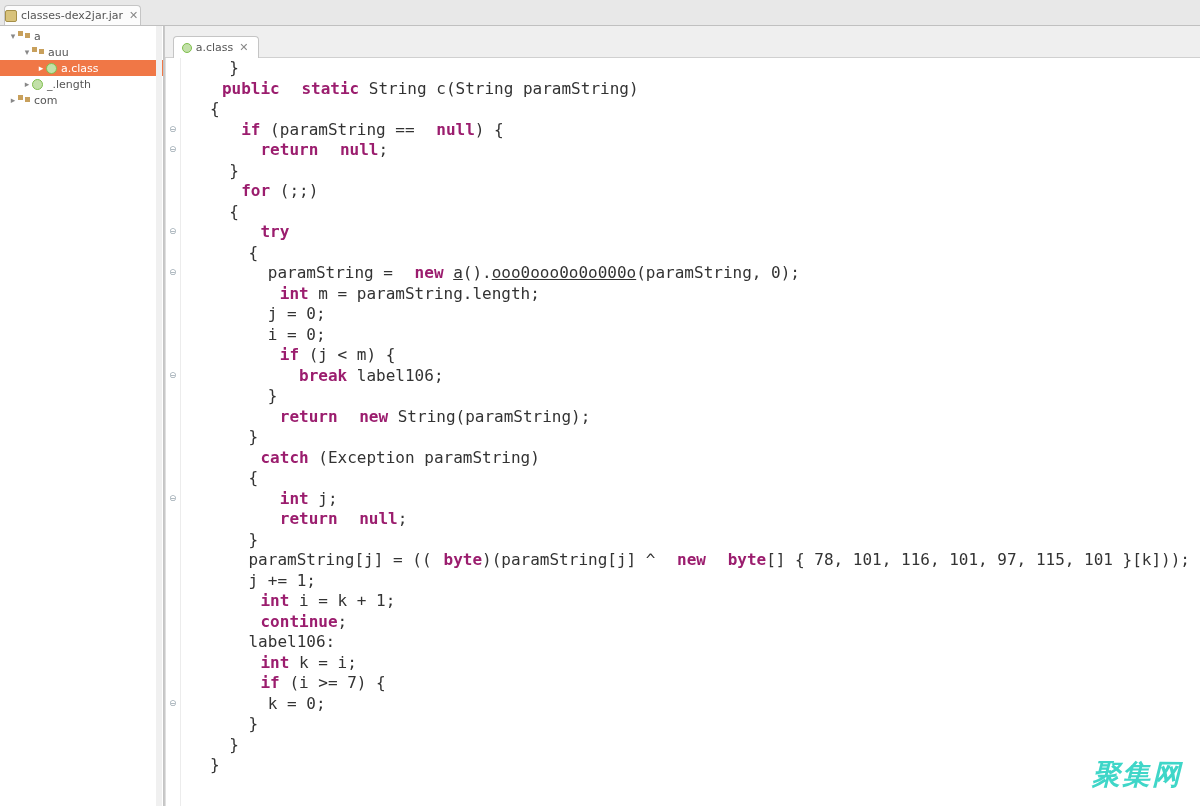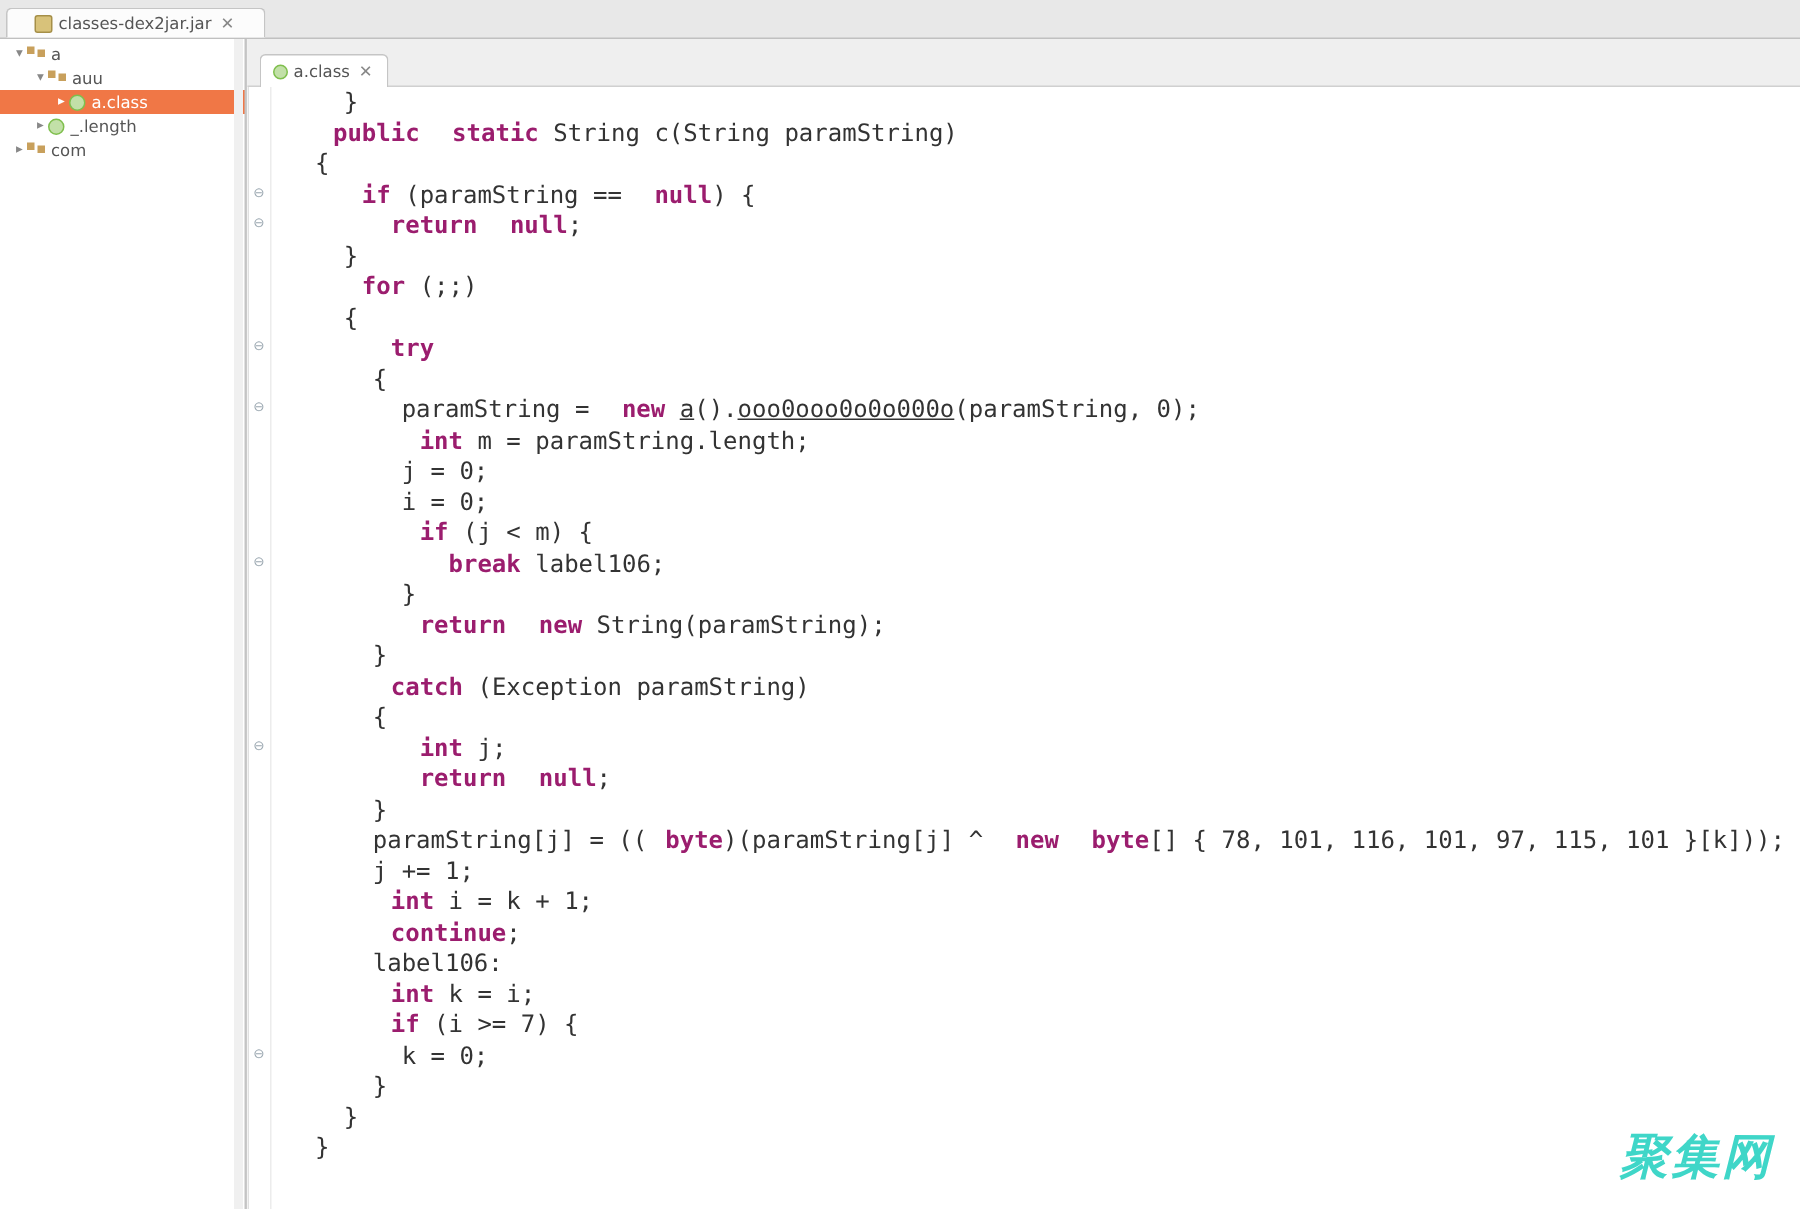--- a/index.html
+++ b/index.html
@@ -1,20 +1,20 @@
 <!DOCTYPE html>
 <html><head>
 <meta charset="utf-8">
 <style>
 * { margin:0; padding:0; box-sizing:border-box; }
 body { font-family:"DejaVu Sans","Segoe UI",sans-serif; font-size:12px; background:#f2f2f2; color:#333; overflow:hidden; width:1200px; height:806px; }
 
 
 .top-tabs { height:26px; background:#e8e8e8; border-bottom:1px solid #c0c0c0; display:flex; align-items:flex-end; padding-left:4px; }
-.top-tab { background:#fcfcfc; border:1px solid #c5c5c5; border-bottom:none; border-top-left-radius:4px; border-top-right-radius:4px; padding:3px 18px; display:flex; align-items:center; gap:4px; font-size:11px; color:#555; }
+.top-tab { background:#fcfcfc; border:1px solid #c5c5c5; border-bottom:none; border-top-left-radius:4px; border-top-right-radius:4px; padding:3px 0; display:flex; align-items:center; gap:4px; font-size:11px; color:#555; }
 .top-tab .jar-icon { display:inline-block; width:12px; height:12px; background:#d8c27a; border:1px solid #a58f48; border-radius:2px; }
 .top-tab .close { color:#888; font-size:11px; padding:0 2px; cursor:pointer; }
 
 
 .main { display:flex; height:calc(100% - 26px); background:#ffffff; }
 
 
 .sidebar { width:192px; border-right:1px solid #c9c9c9; background:#fff; position:relative; }
 .tree { padding:2px 0; }
 .tree-row { display:flex; align-items:center; height:16px; padding-left:0; font-size:11px; color:#555; white-space:nowrap; }
@@ -35,21 +35,21 @@
 .editor-tab { background:#fff; border:1px solid #c5c5c5; border-bottom:none; border-top-left-radius:4px; border-top-right-radius:4px; padding:4px 8px; display:flex; align-items:center; gap:4px; font-size:11px; color:#555; margin-bottom:-1px; }
 .editor-tab .class-icon-sm { display:inline-block; width:10px; height:10px; border-radius:50%; background:#c2e0a8; border:1px solid #7fbf4d; }
 .editor-tab .close { color:#888; font-size:11px; padding:0 2px; cursor:pointer; }
 
 .editor-body { flex:1; display:flex; background:#fff; overflow:hidden; }
 .gutter { width:16px; background:#fff; border-right:1px solid #ececec; border-left:1px solid #e0e0e0; position:relative; }
 .fold-mark { position:absolute; left:2px; width:10px; height:10px; font-size:9px; line-height:10px; text-align:center; color:#9aa7b0; }
 .code { font-family:"DejaVu Sans Mono","Consolas",monospace; font-size:16px; line-height:20.5px; padding:0 10px; white-space:pre; color:#333; }
 .kw { color:#9b1d6e; font-weight:bold;margin-left:12px; }
 .call-u { color:#333; text-decoration:underline; }
-.watermark { position:absolute; right:18px; bottom:12px; font-size:32px; font-weight:800; font-style:italic; color:#3fd6c8; letter-spacing:2px; pointer-events:none; }
+.watermark { position:absolute; right:18px; bottom:12px; font-size:28px; font-weight:800; font-style:italic; color:#3fd6c8; letter-spacing:2px; pointer-events:none; }
 </style>
 </head>
 <body>
 
 <div class="top-tabs">
   <div class="top-tab">
     <span class="jar-icon"></span>
     <span>classes-dex2jar.jar</span>
     <span class="close">✕</span>
   </div>

